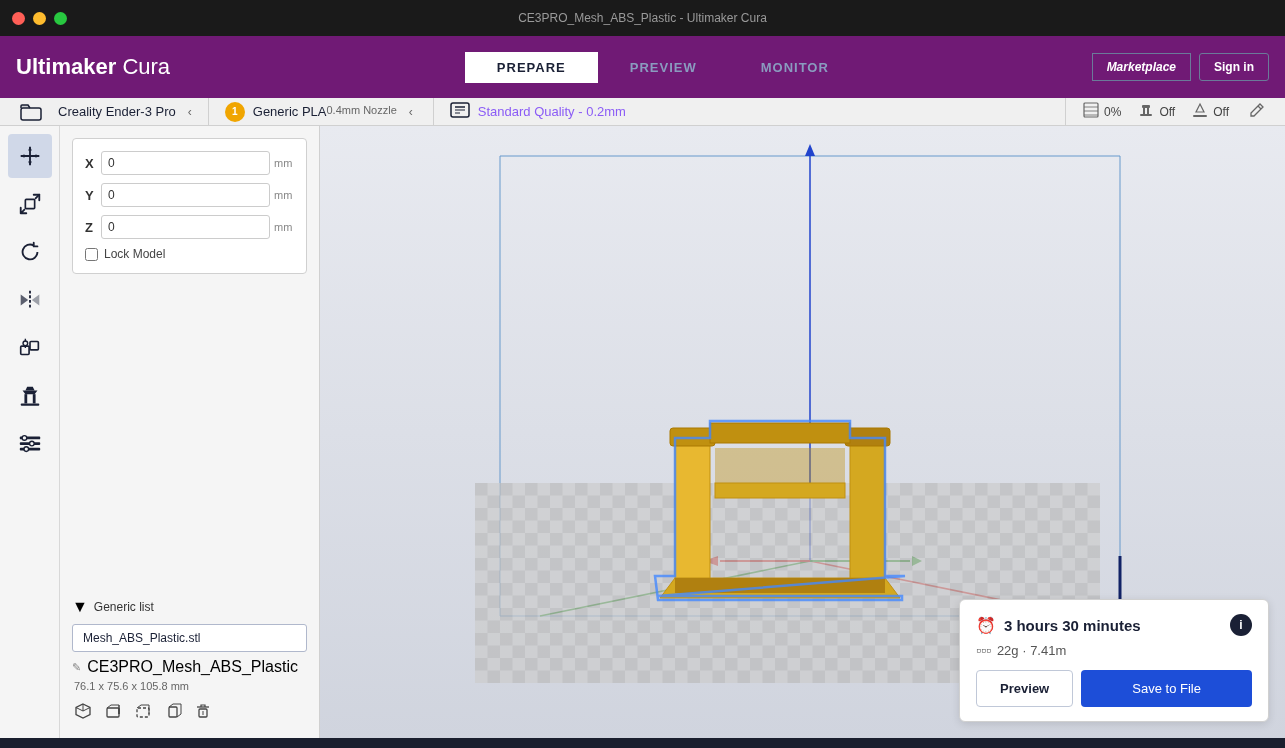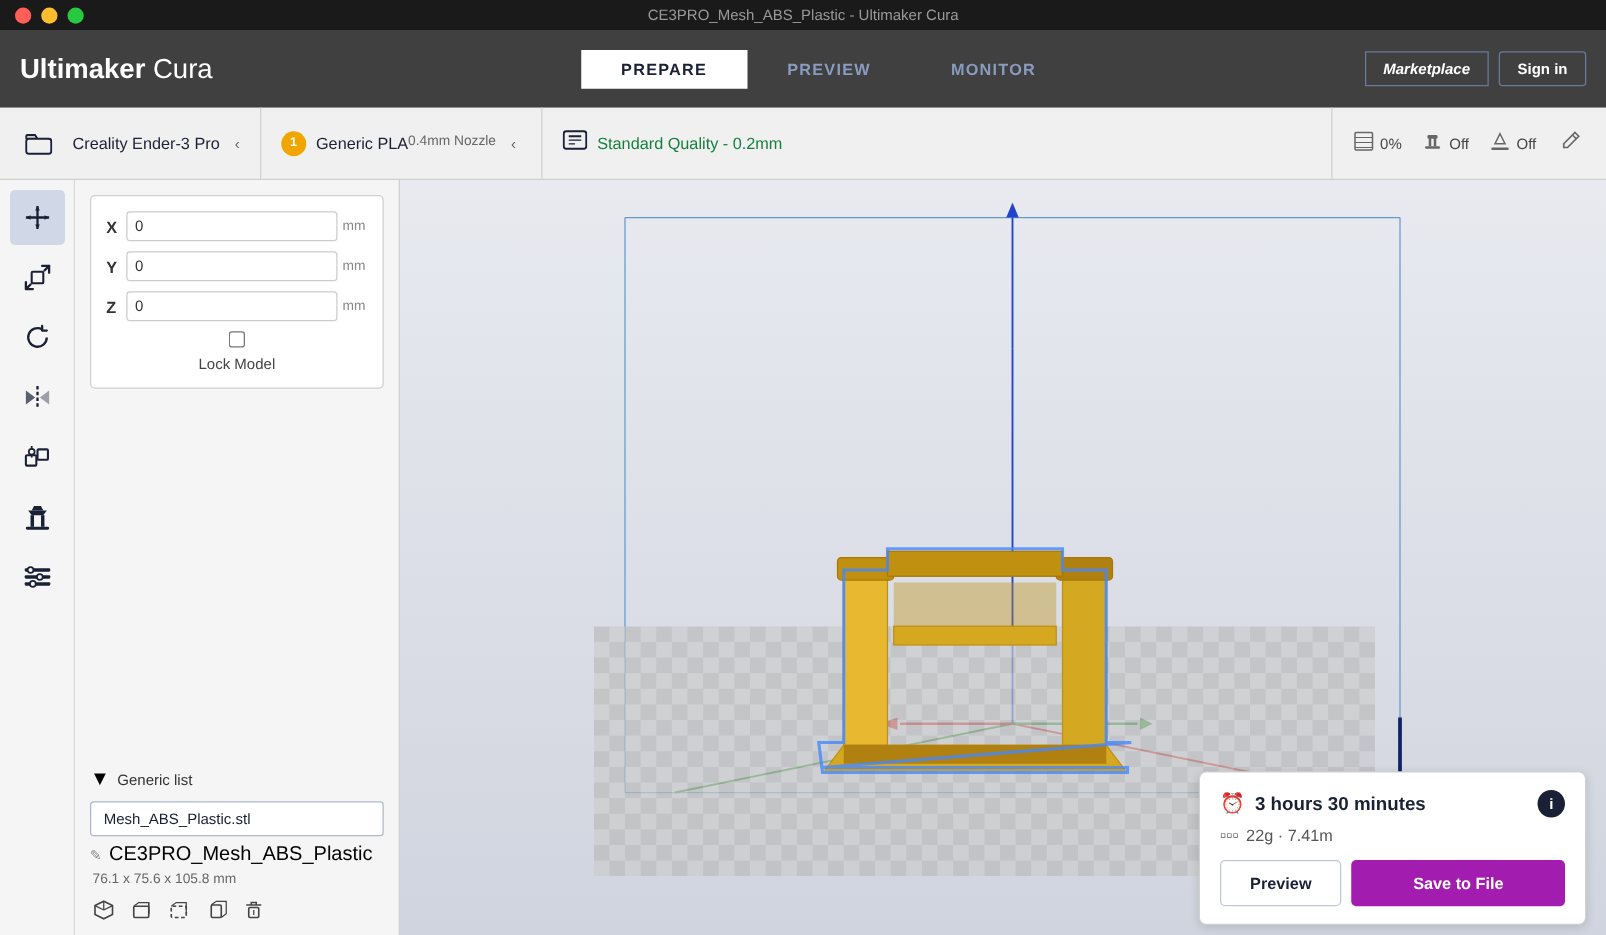--- a/index.html
+++ b/index.html
@@ -1,21 +1,21 @@
 <!DOCTYPE html>
 <html><head>
   <meta charset="utf-8">
   <style>
     * { box-sizing: border-box; margin: 0; padding: 0; }
     body { font-family: -apple-system, BlinkMacSystemFont, 'Segoe UI', sans-serif; background: #1a1f2e; width: 1285px; height: 748px; overflow: hidden; }
 
     
     .title-bar {
       background: #1a1a1a;
-      height: 24px;
+      height: 36px;
       display: flex;
       align-items: center;
       justify-content: center;
       position: relative;
     }
     .title-bar-buttons {
       position: absolute;
       left: 12px;
       display: flex;
       gap: 8px;
@@ -23,21 +23,21 @@
     .tb-btn {
       width: 13px; height: 13px; border-radius: 50%; border: none; cursor: pointer;
     }
     .tb-close { background: #ff5f57; }
     .tb-min { background: #febc2e; }
     .tb-max { background: #28c840; }
     .title-bar-text { color: #999; font-size: 12px; }
 
     
     .top-nav {
-      background: #404040;
+      background: #701a75;
       height: 62px;
       display: flex;
       align-items: center;
       padding: 0 16px;
       gap: 0;
     }
     .logo {
       color: white;
       font-size: 22px;
       font-weight: 300;
@@ -90,21 +90,21 @@
       font-size: 12px;
       font-weight: 600;
       padding: 6px 14px;
       border-radius: 3px;
       cursor: pointer;
     }
 
     
     .toolbar-row {
       background: #f0f0f0;
-      height: 58px;
+      height: 28px;
       display: flex;
       align-items: flex-start;
       border-bottom: 1px solid #d0d0d0;
       padding: 0 0;
     }
     .toolbar-left {
       display: flex;
       align-items: center;
       gap: 0;
       padding: 0 12px;
@@ -147,21 +147,21 @@
     .toolbar-quality {
       display: flex;
       align-items: center;
       gap: 8px;
       padding: 0 16px;
       flex: 1;
       border-right: 1px solid #d0d0d0;
       height: 100%;
     }
     .quality-icon { color: #1a2035; font-size: 16px; }
-    .quality-text { font-size: 13px; color: #15803d; font-weight: 500; }
+    .quality-text { font-size: 13px; color: #8b5cf6; font-weight: 500; }
     .toolbar-settings {
       display: flex;
       align-items: center;
       gap: 16px;
       padding: 0 16px;
       height: 100%;
     }
     .setting-item {
       display: flex; align-items: center; gap: 4px; font-size: 12px; color: #444;
     }
@@ -239,21 +239,20 @@
       font-size: 11px;
       color: #888;
       margin-left: 4px;
       width: 20px;
     }
     .lock-row {
       display: flex;
       align-items: center;
       gap: 6px;
       margin-top: 4px;
-      flex-direction: column;
     }
     .lock-checkbox { cursor: pointer; }
     .lock-label { font-size: 12px; color: #444; }
 
     
     .object-list-section {
       margin-top: auto;
     }
     .object-list-header {
       display: flex;
@@ -350,25 +349,25 @@
       border: 1.5px solid #c0c8d8;
       color: #1a2035;
       font-size: 13px;
       font-weight: 600;
       padding: 10px;
       border-radius: 4px;
       cursor: pointer;
     }
     .btn-save {
       flex: 2;
-      background: #a21caf;
+      background: #1d4ed8;
       border: none;
       color: white;
       font-size: 13px;
-      font-weight: 700;
+      font-weight: 400;
       padding: 10px;
       border-radius: 4px;
       cursor: pointer;
     }
   </style>
 </head>
 <body>
 
 <div class="title-bar">
   <div class="title-bar-buttons">

